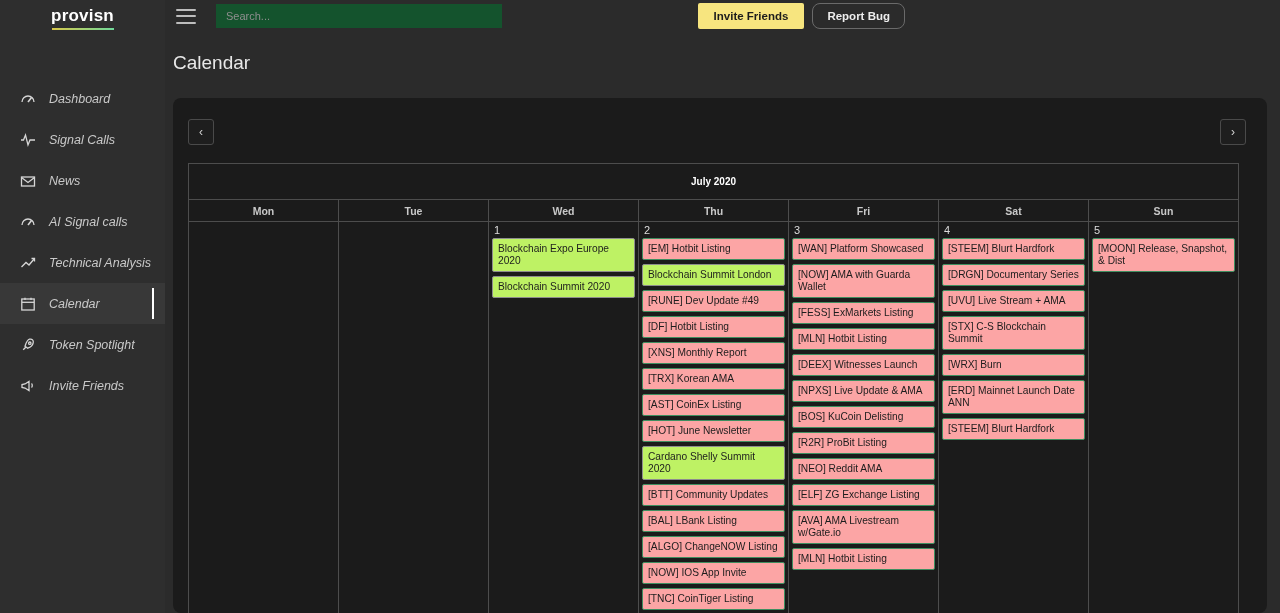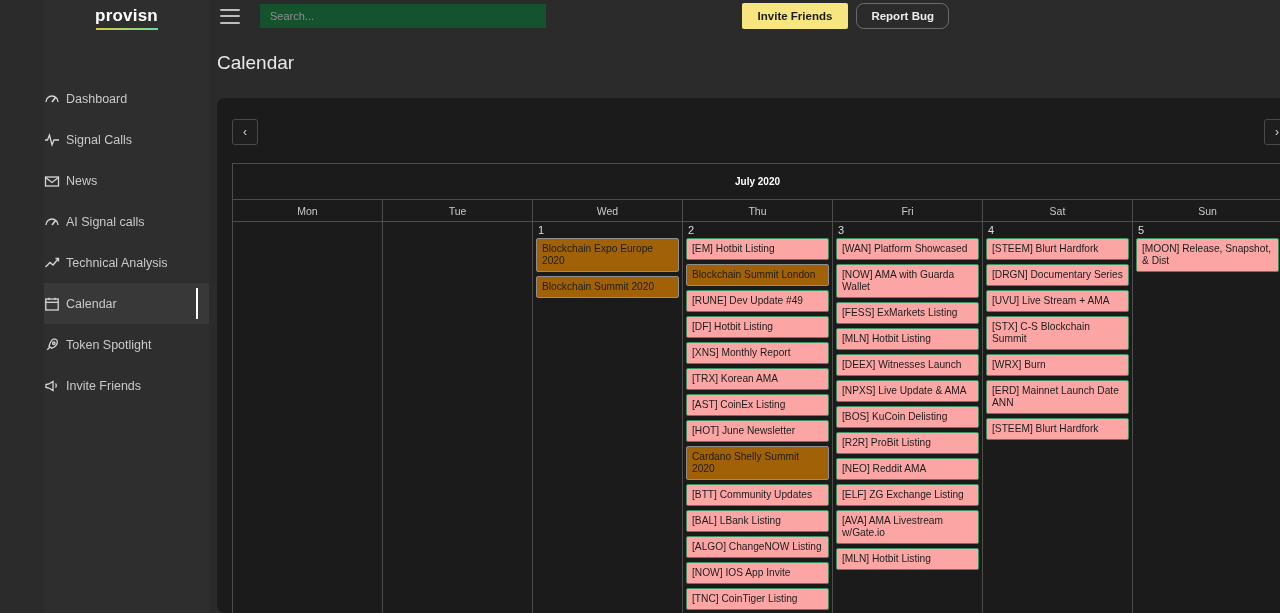--- a/index.html
+++ b/index.html
@@ -2,21 +2,21 @@
 <html><head>
 <meta charset="utf-8">
 <style>
   * { box-sizing: border-box; margin: 0; padding: 0; }
   html, body {
     width: 1280px; height: 613px;
     background: #2b2b2b;
     font-family: "Liberation Sans", sans-serif;
     overflow: hidden;
   }
-  #app { position: relative; width: 1040px; height: 613px; display: flex; margin-left: 44px; }
+  #app { position: relative; width: 1040px; height: 613px; display: flex; }
 
   
   #sidebar {
     width: 165px; height: 613px;
     background: #2e2e2e;
     flex: 0 0 165px;
     position: relative;
   }
   .brand {
     padding: 6px 0 0 0;
@@ -36,23 +36,25 @@
     display: block;
     width: 62px;
     height: 2px;
     margin: 2px auto 0 auto;
     background: linear-gradient(to right, #d8c84a, #6fd99a);
   }
   .nav { margin-top: 38px; }
   .nav-item {
     display: flex; align-items: center;
     height: 41px;
-    gap: 6px;
-    position: relative;
-    cursor: pointer;
+    padding-left: 20px;
+    gap: 13px;
+    position: relative;
+    cursor: pointer;
+    font-style: italic;
   }
   .nav-item.active { background: #383838; }
   .nav-item.active::after {
     content: "";
     position: absolute; right: 11px; top: 5px;
     width: 2px; height: 31px; background: #ffffff;
   }
   .nav-icon { width: 16px; height: 16px; flex: 0 0 16px; display:block; }
   .nav-icon svg { display:block; }
   .nav-label {
@@ -160,20 +162,21 @@
     height: 22px;
     border-bottom: 1px solid #4d4d4d;
   }
   .cal-dow div {
     flex: 1 1 0;
     text-align: center;
     color: #c8c8c8;
     font-size: 10.5px;
     line-height: 22px;
     border-right: 1px solid #4d4d4d;
+    font-weight: bold;
   }
   .cal-dow div:last-child { border-right: none; }
 
   .cal-body { display: flex; height: 400px; }
   .cal-col {
     flex: 1 1 0;
     width: 150px;
     border-right: 1px solid #4d4d4d;
     padding: 0 2px;
     position: relative;
@@ -189,21 +192,21 @@
   .evt {
     margin: 0 1px 4px 1px;
     padding: 4px 5px;
     font-size: 10.2px;
     line-height: 12px;
     border-radius: 2px;
     cursor: pointer;
     min-height: 21px;
   }
   .evt.green { background: #fca5a5; color: #1d1d1d; border: 1px solid #3f8e60; }
-  .evt.light { background: #a16207; color: #1d1d1d; border: 1px solid #8d8d8d; }
+  .evt.light { background: #bef264; color: #1d1d1d; border: 1px solid #8d8d8d; }
 </style>
 </head>
 <body>
 
 <div id="app">
 
   <div id="sidebar">
     <div class="brand">
       <span class="brand-text">provisn</span>
       <span class="brand-underline"></span>

